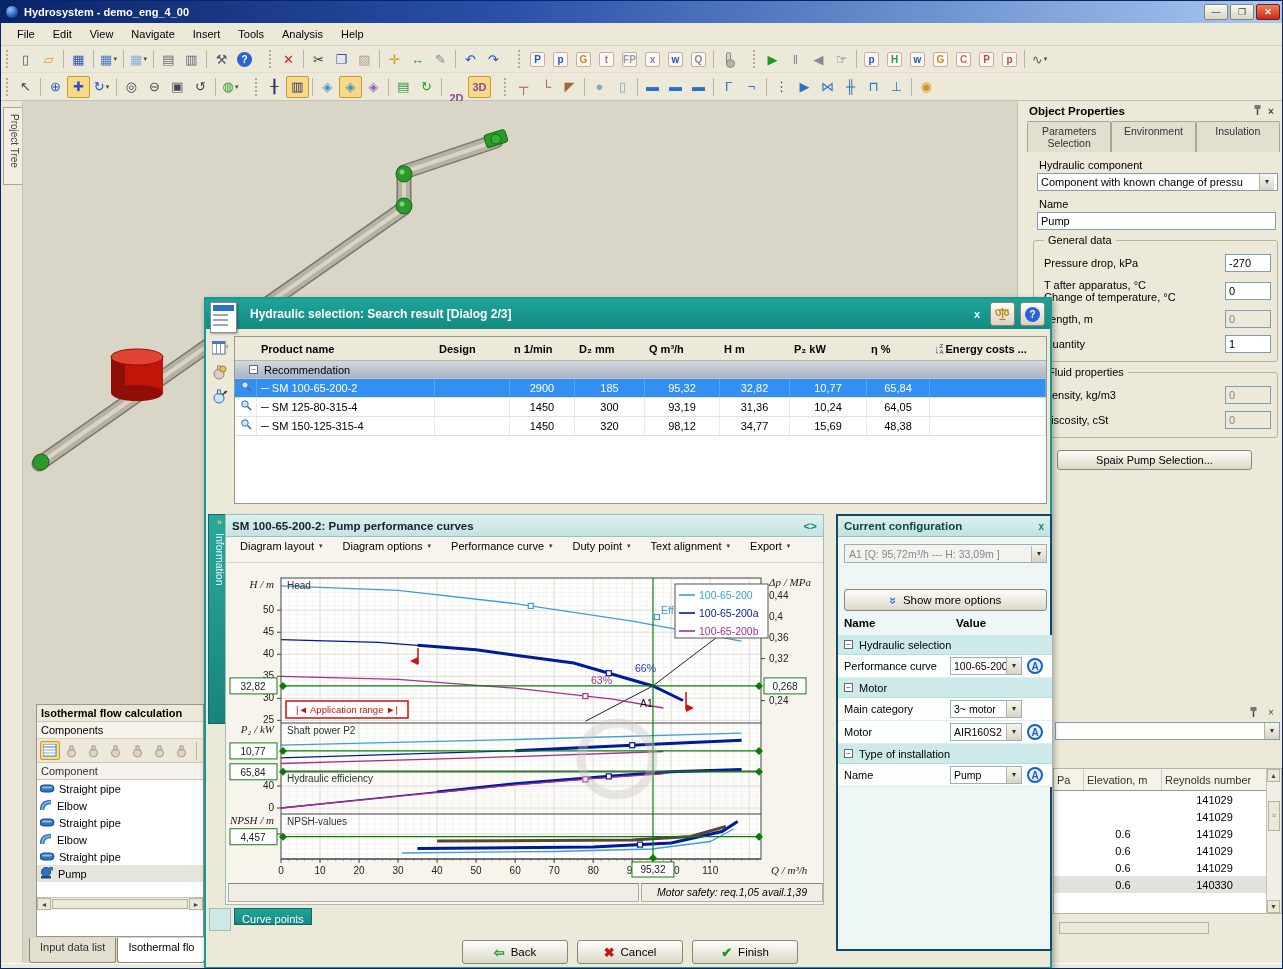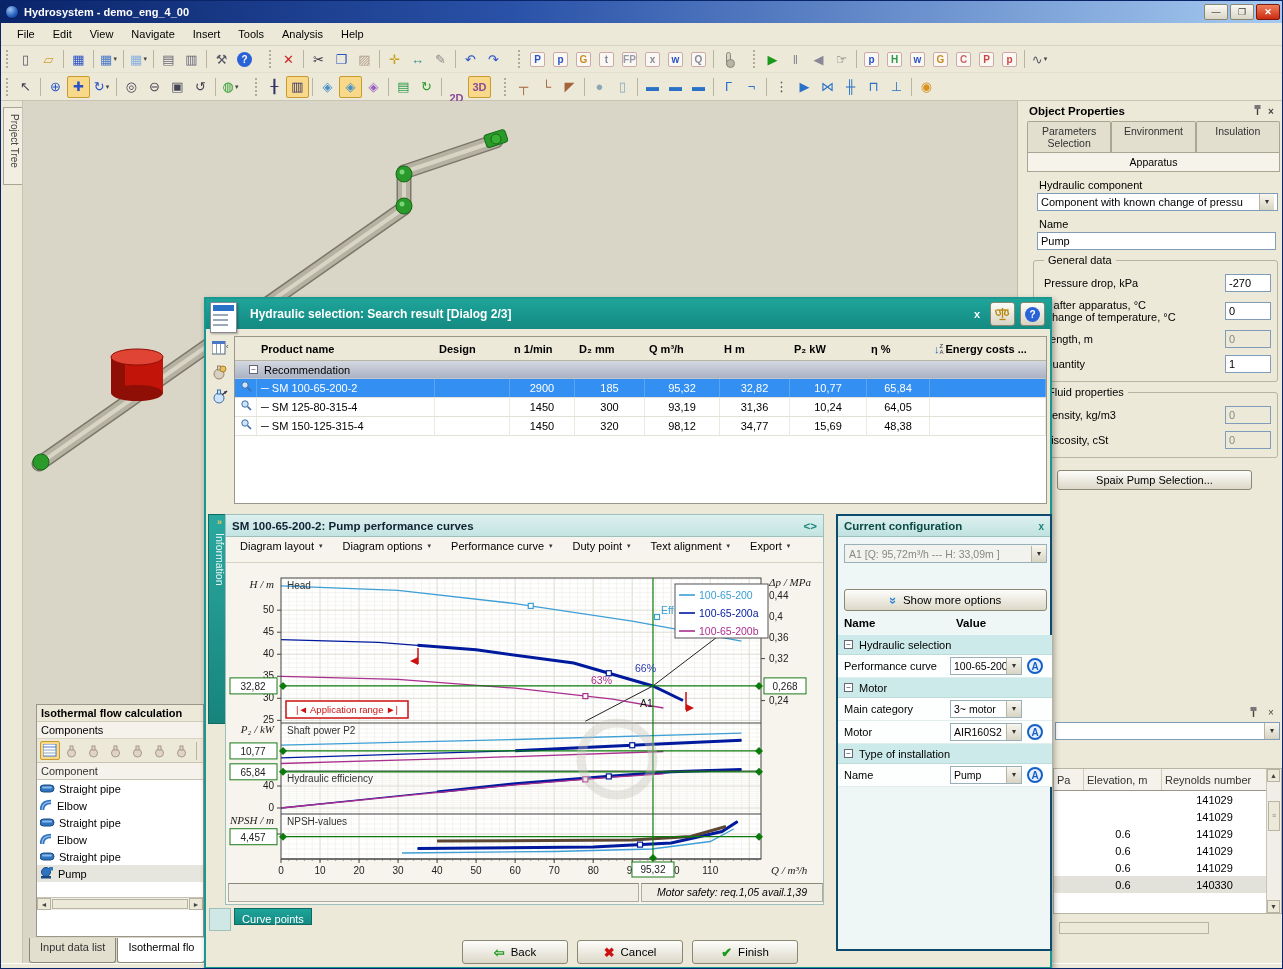--- a/index.html
+++ b/index.html
@@ -489,21 +489,20 @@
             <rect x="1.5" y="0" width="6" height="4" fill="#777"></rect>
           </svg>
       </span>
       <span class="opico">×</span>
     </div>
     <div class="optabs">
       <div class="optab">Parameters Selection</div>
       <div class="optab">Environment</div>
       <div class="optab">Insulation</div>
     </div>
-    <div class="optab2">Apparatus</div>
     <div class="oplabel">Hydraulic component</div>
     <div class="opselect">
       <span class="sp">Component with known change of pressu</span>
       <span class="ddbtn">▾</span>
     </div>
     <div class="oplabel">Name</div>
     <div class="opselect" style="margin-right:4px;">
       <span class="sp">Pump</span>
     </div>
     <div class="groupbox">

